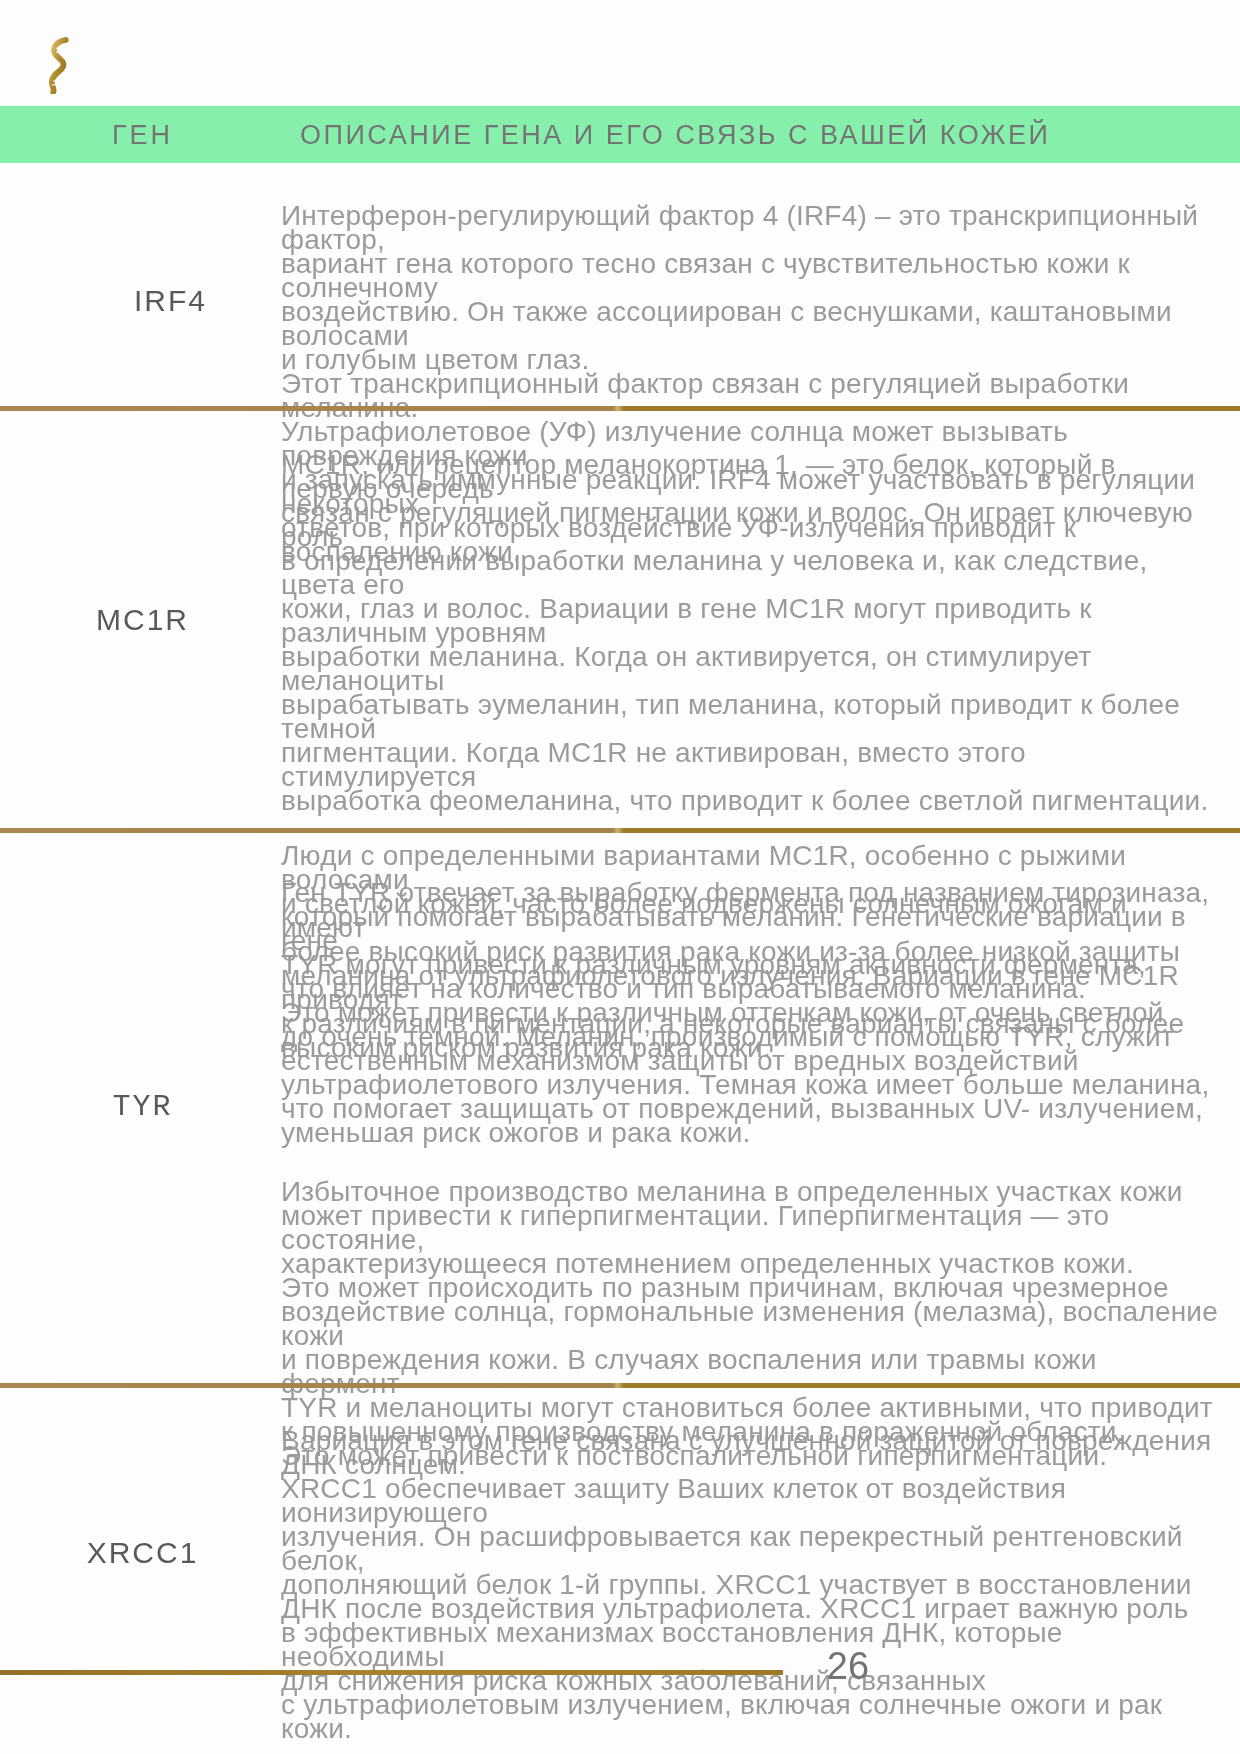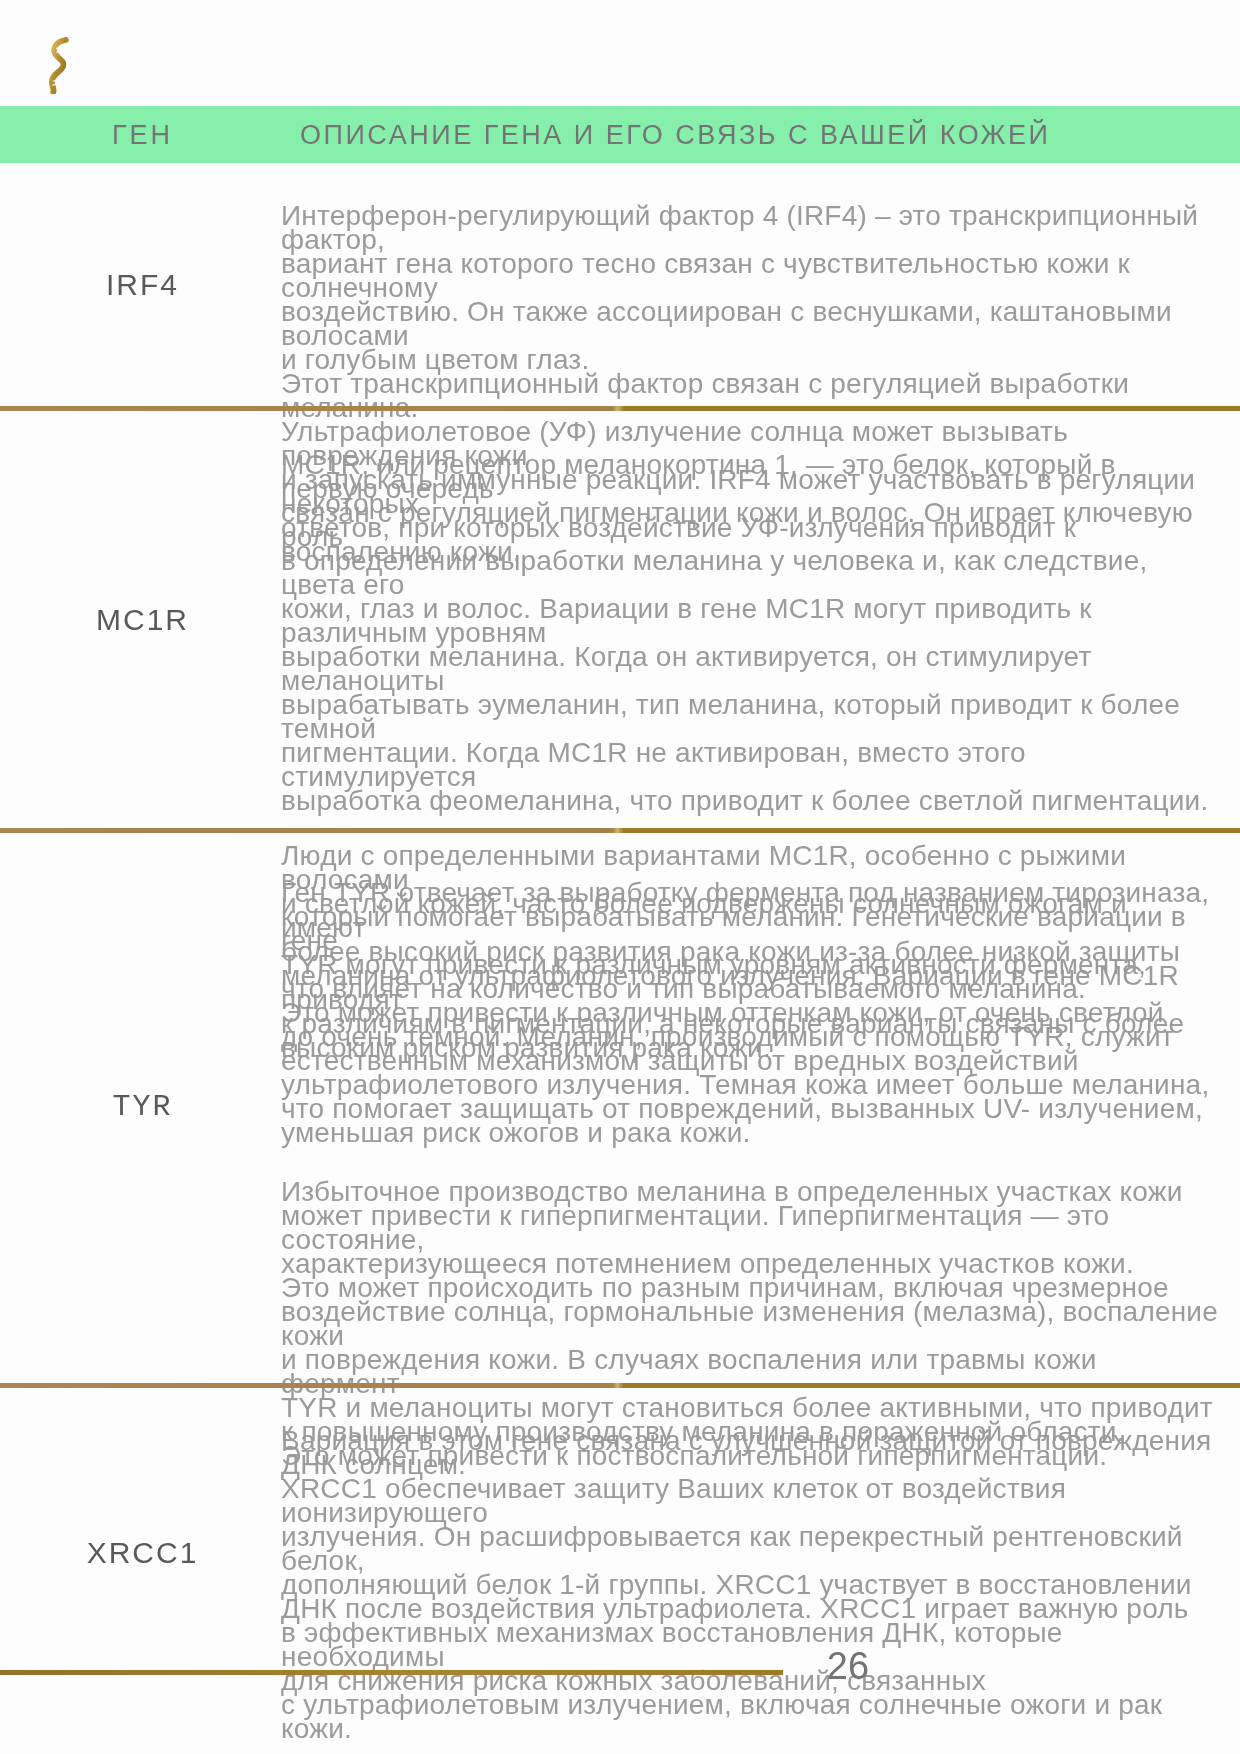--- a/index.html
+++ b/index.html
@@ -28,21 +28,21 @@
   .gene-row{position:absolute;left:0;width:1240px;}
   .row-0{top:163px;height:245px;}
   .row-1{top:411px;height:417px;}
   .row-2{top:833px;height:550px;}
   .row-3{top:1388px;height:282px;}
   .gene-name{
     position:absolute;left:0;width:285px;height:36px;line-height:36px;
     text-align:center;
     font-size:30px;font-weight:300;letter-spacing:2px;color:#595959;
   }
-  .row-0 .gene-name{top:104px;}
+  .row-0 .gene-name{top:120px;margin-left:28px;}
   .row-1 .gene-name{top:191px;}
   .row-2 .gene-name{top:256px;font-family:Liberation Mono, monospace;}
   .row-3 .gene-name{top:122px;margin-top:25px;}
   .gene-desc{position:absolute;left:265px;width:970px;}
   .row-0 .gene-desc{top:25px;}
   .row-1 .gene-desc{top:26px;}
   .row-2 .gene-desc{top:32px;}
   .row-3 .gene-desc{top:25px;}
   .para{
     margin:16px;

